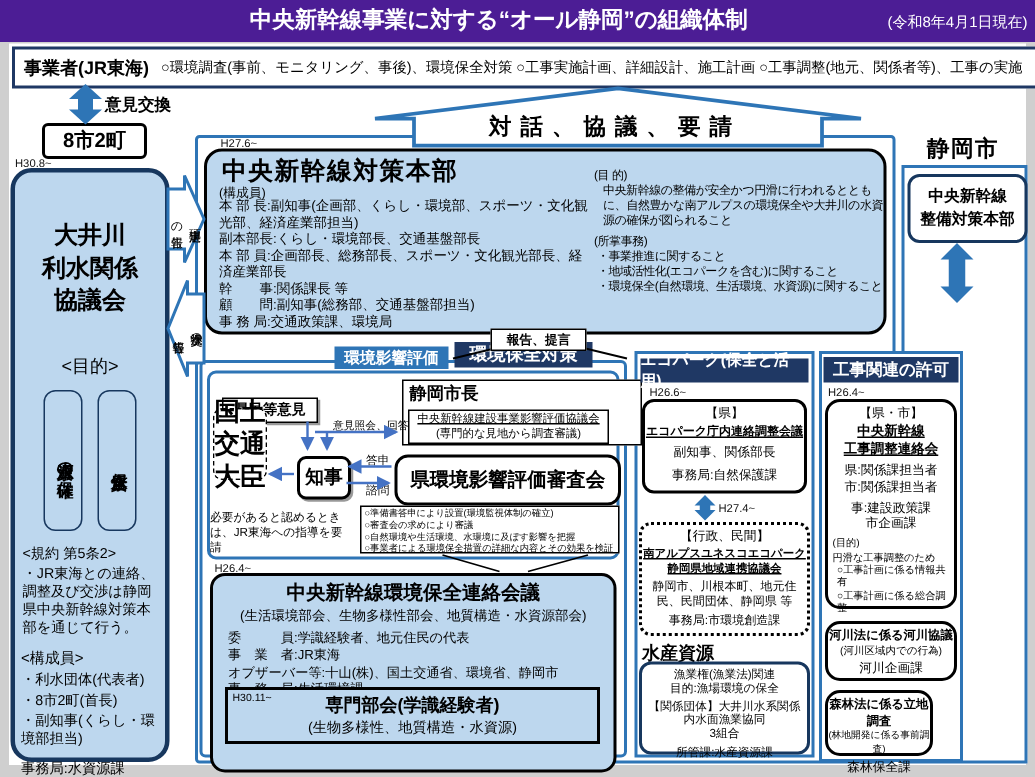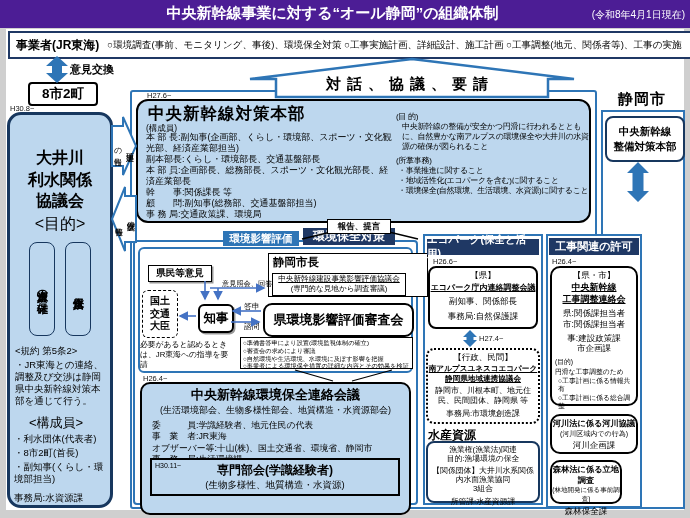--- a/index.html
+++ b/index.html
@@ -36,28 +36,28 @@
   </div>
 
   <div class="abs b" style="left:70px;top:62px;font-size:11px;">意見交換</div>
   <div class="abs panel b c flexc" style="left:28px;top:82px;width:66px;height:20px;border:2.5px solid #000;border-radius:4px;font-size:13.5px;">8市2町</div>
   <div class="abs small-date" style="left:10px;top:104px;">H30.8~</div>
 
   <div class="abs bluebox" style="left:7px;top:112px;width:106px;height:396px;border:3px solid #17375E;border-radius:14px;box-sizing:border-box;">
     <div class="b c pre" style="margin-top:32px;font-size:16px;line-height:1.35;">大井川
 利水関係
 協議会</div>
-    <div class="c" style="margin-top:2px;font-size:16px;">&lt;目的&gt;</div>
+    <div class="c" style="margin-top:24px;font-size:12px;">&lt;目的&gt;</div>
     <div class="flexc" style="margin-top:7px;gap:10px;">
       <div class="vtext b flexc" style="width:24px;height:92px;border:1.5px solid #17375E;border-radius:8px;font-size:11px;">水資源の確保</div>
       <div class="vtext b flexc" style="width:24px;height:92px;border:1.5px solid #17375E;border-radius:8px;font-size:11px;">水質保全</div>
     </div>
     <div style="margin:9px 5px 0;font-size:9.5px;">&lt;規約 第5条2&gt;</div>
     <div style="margin:1px 5px 0;font-size:9.5px;line-height:1.28;">・JR東海との連絡、調整及び交渉は静岡県中央新幹線対策本部を通じて行う。</div>
-    <div style="margin:7px 19px 0;font-size:13px;">&lt;構成員&gt;</div>
+    <div style="margin:7px 4px 0;font-size:10px;">&lt;構成員&gt;</div>
     <div style="margin:1px 4px 0;font-size:9.5px;">・利水団体(代表者)</div>
     <div style="margin:1px 4px 0;font-size:9.5px;">・8市2町(首長)</div>
     <div style="margin:1px 4px 0;font-size:9.5px;line-height:1.25;">・副知事(くらし・環境部担当)</div>
     <div style="margin:7px 4px 0;font-size:9.5px;">事務局:水資源課</div>
   </div>
 
   <div class="abs panel" style="left:130px;top:90px;width:467px;height:419px;border:2.5px solid #2E75B6;border-radius:3px;box-sizing:border-box;z-index:1;"></div>
 
   <div class="abs small-date" style="left:147px;top:91px;z-index:2;">H27.6~</div>
   <div class="abs bluebox" style="left:136px;top:99px;width:455px;height:124px;border:2.5px solid #000;border-radius:12px;box-sizing:border-box;z-index:2;">
@@ -81,21 +81,21 @@
     </div>
   </div>
 
   <div class="abs panel" style="left:133px;top:240px;width:285px;height:265px;border:2px solid #2E75B6;border-radius:4px;box-sizing:border-box;z-index:2;"></div>
   <div class="abs tag" style="left:223px;top:231px;width:76px;height:15px;font-size:10.5px;background:#2E75B6;z-index:3;">環境影響評価</div>
   <div class="abs tag" style="left:303px;top:228px;width:92px;height:17px;font-size:12px;z-index:3;">環境保全対策</div>
 
   <div class="abs panel" style="left:138px;top:247px;width:275px;height:126px;border:2px solid #2E75B6;border-radius:6px;box-sizing:border-box;z-index:2;"></div>
 
   <div class="abs panel b c flexc" style="left:148px;top:265px;width:62px;height:15px;border:1.5px solid #000;font-size:9.5px;box-shadow:1.5px 1.5px 0 #999;z-index:3;">県民等意見</div>
-  <div class="abs panel b c pre flexc" style="left:142px;top:290px;width:34px;height:46px;border:1.6px dashed #000;border-radius:6px;font-size:10px;line-height:1.25;z-index:3;">国土
+  <div class="abs panel b c pre flexc" style="left:142px;top:272px;width:34px;height:46px;border:1.6px dashed #000;border-radius:6px;font-size:17px;line-height:1.25;z-index:3;">国土
 交通
 大臣</div>
   <div class="abs panel b c flexc" style="left:198px;top:304px;width:32px;height:25px;border:2px solid #000;border-radius:6px;font-size:12.5px;box-shadow:1.5px 1.5px 0 #999;z-index:3;">知事</div>
   <div class="abs" style="left:140px;top:340px;width:96px;font-size:7.8px;line-height:1.3;z-index:3;">必要があると認めるときは、JR東海への指導を要請</div>
 
   <div class="abs panel" style="left:268px;top:253px;width:160px;height:44px;border:1.5px solid #000;box-sizing:border-box;z-index:3;">
     <div class="b" style="margin:1px 0 0 4px;font-size:11.5px;">静岡市長</div>
     <div class="c" style="position:absolute;left:3px;top:19px;width:132px;height:21px;border:1px solid #000;font-size:7.6px;line-height:1.3;">
       <div style="text-decoration:underline;">中央新幹線建設事業影響評価協議会</div>
       <div>(専門的な見地から調査審議)</div>

